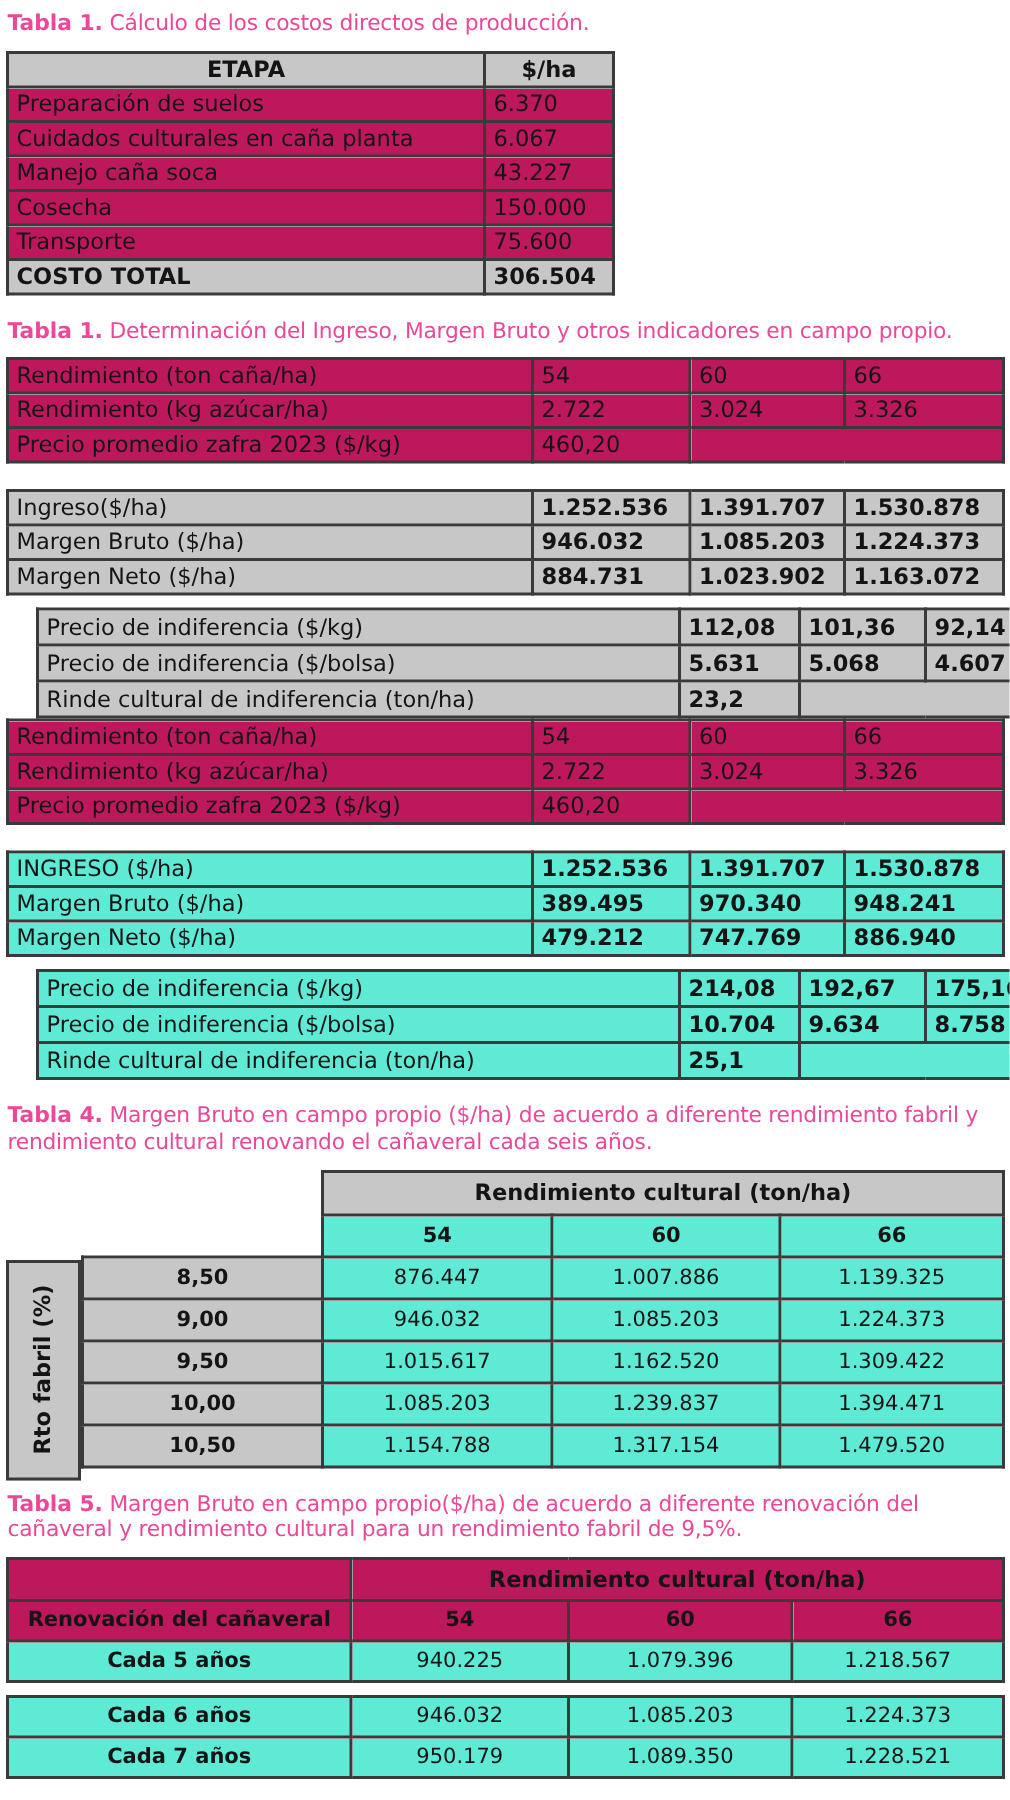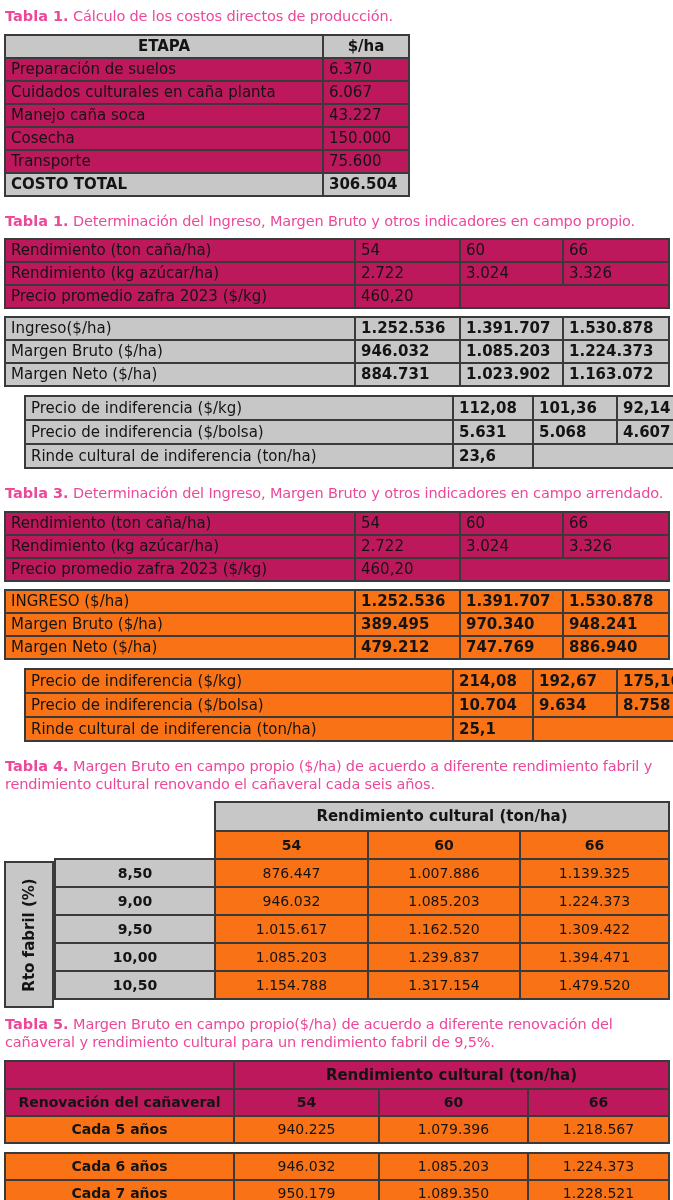--- a/index.html
+++ b/index.html
@@ -31,28 +31,28 @@
   td, th {
     border: 2px solid #3a3a3a;
     font-size: 15px;
     line-height: 19px;
     padding: 1px 5px;
     overflow: hidden;
     white-space: nowrap;
     font-weight: normal;
   }
   .lt  { background: #be185d; }   
-  .md  { background: #f97316; }   
+  .md  { background: #5eead4; }   
   .dk  { background: #c7c7c7; }   
   .b   { font-weight: bold; }
   .lbl { text-align: left; }
   .val { text-align: left; padding-right: 7px; }
   .ctr { text-align: center; }
 
-  .gap3 { margin-top: 7px; }
+  .gap3 { margin-top: 17px; }
   .gap8 { margin-top: 8px; }
 
   
   .t1 { width: 404px; }
 
   
   .tmain { width: 664px; }
 
   
   .tsub { width: 664px; margin-left: 20px; }
@@ -223,27 +223,26 @@
         <tr>
           <td class="dk lbl">Precio de indiferencia ($/bolsa)</td>
           <td class="dk val b">5.631</td>
           <td class="dk val b">5.068</td>
           <td class="dk val b">4.607</td>
         </tr>
       </tbody>
     <tbody>
       <tr>
         <td class="dk lbl">Rinde cultural de indiferencia (ton/ha)</td>
-        <td class="dk val b">23,6</td>
+        <td class="dk val b">23,2</td>
         <td class="dk" colspan="2"></td>
       </tr>
     </tbody>
   </table>
 
-  <p class="tbl-title oneline"><b>Tabla 3.</b><span> Determinación del Ingreso, Margen Bruto y otros indicadores en campo arrendado.</span></p>
 
   <table class="tmain">
     <colgroup>
         <col style="width:350px">
         <col style="width:105px">
         <col style="width:103px">
         <col style="width:106px">
       </colgroup>
     <tbody>
 

